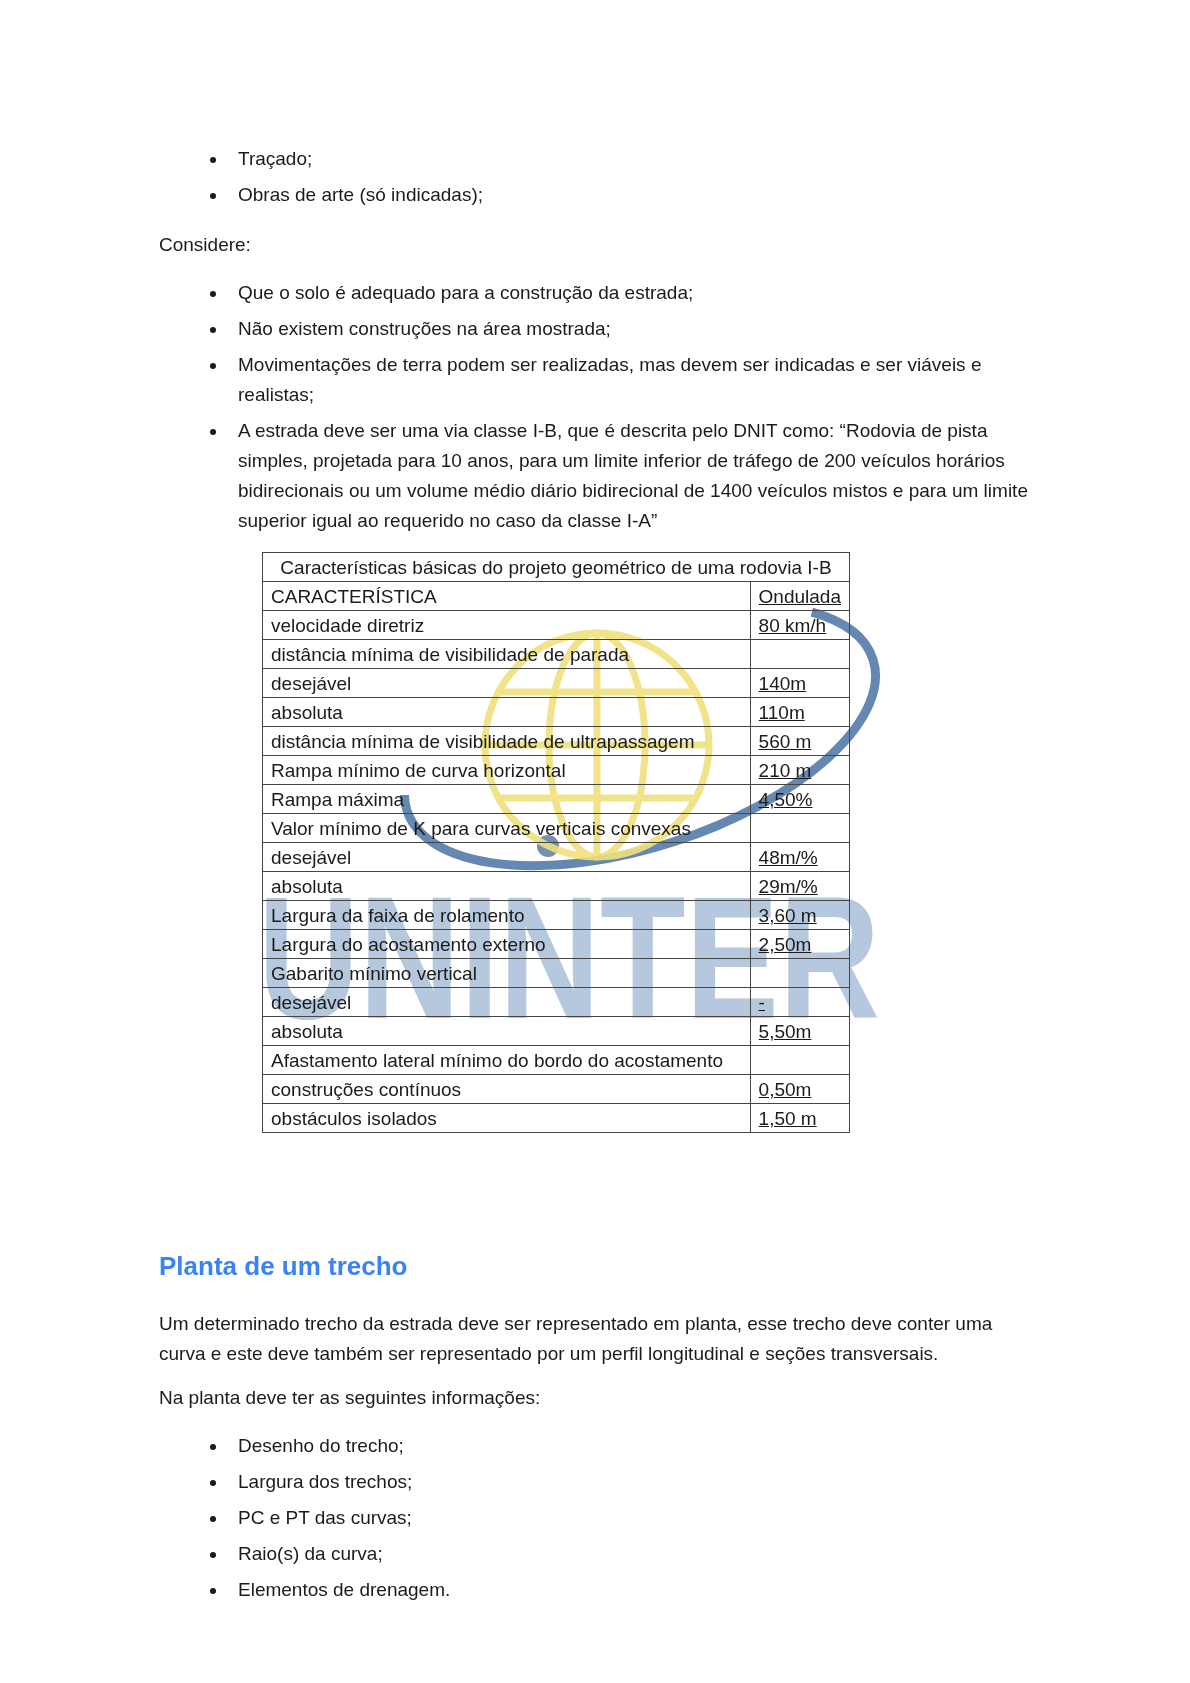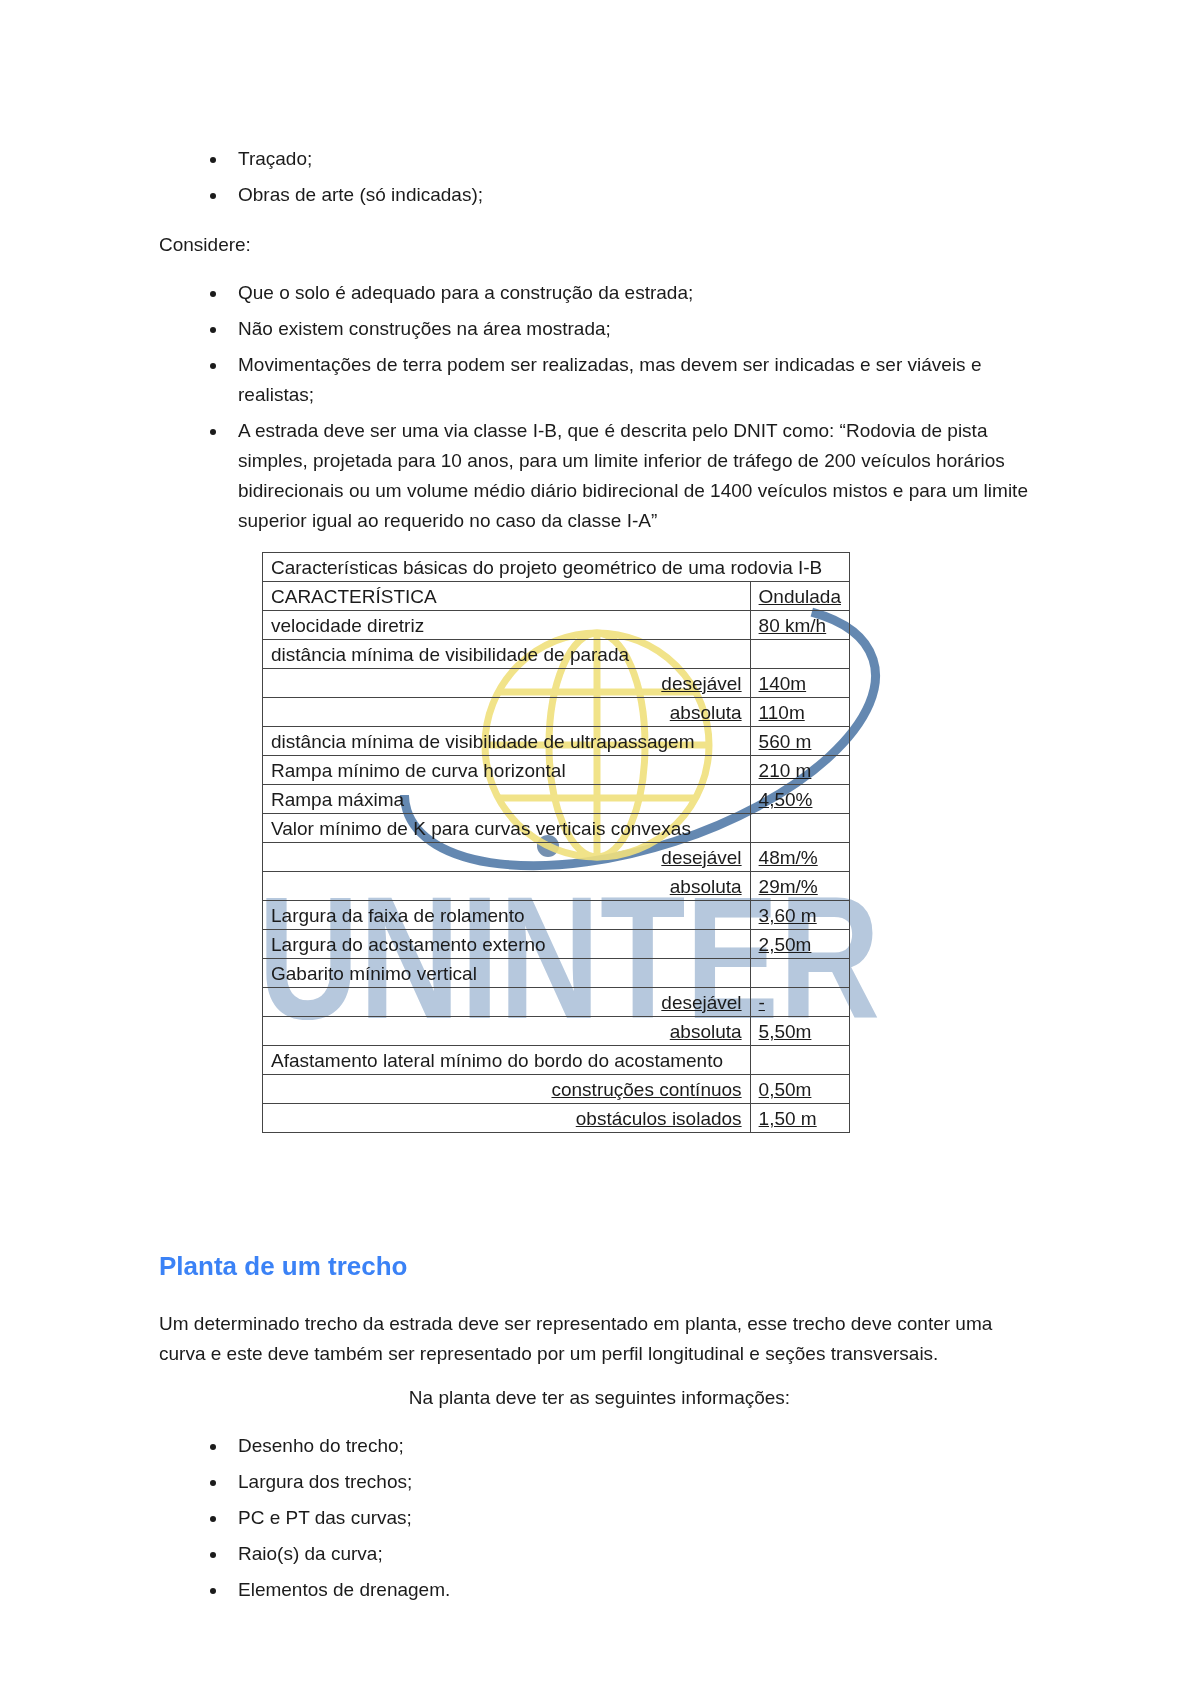--- a/index.html
+++ b/index.html
@@ -40,32 +40,32 @@
   table.spec td{
     border:1px solid #454545;
     padding:1px 8px;
     line-height:25px;
     height:26px;
     vertical-align:middle;
     background:transparent;
   }
   td.c1{width:479px;}
   td.c2{width:77px;text-decoration:underline;}
-  .t-title{background:#dcdcdc;}
+  .t-title{background:#dcdcdc;text-align:center;}
   .t-head{background:#dcdcdc;}
-  td.sub{text-align:right;padding-right:9px;text-decoration:underline;}
+  td.sub{text-align:left;padding-right:9px;}
   td.num-r{}
   h2.section{
     font-size:26px;line-height:34px;
     margin:116px 0 0 0;
     color:#3b82f6;
     font-weight:bold;
   }
   .sec-para{margin:26px 0 0 0;max-width:885px;}
-  .sec-intro{margin:14px 0 0 0;text-align:center;}
+  .sec-intro{margin:14px 0 0 0;}
   .sec-list{margin-top:18px;}
 </style>
 </head>
 <body>
 
 <div class="page">
 
   <svg class="watermark" viewBox="0 0 1190 1683" aria-hidden="true">
 
     <g>

